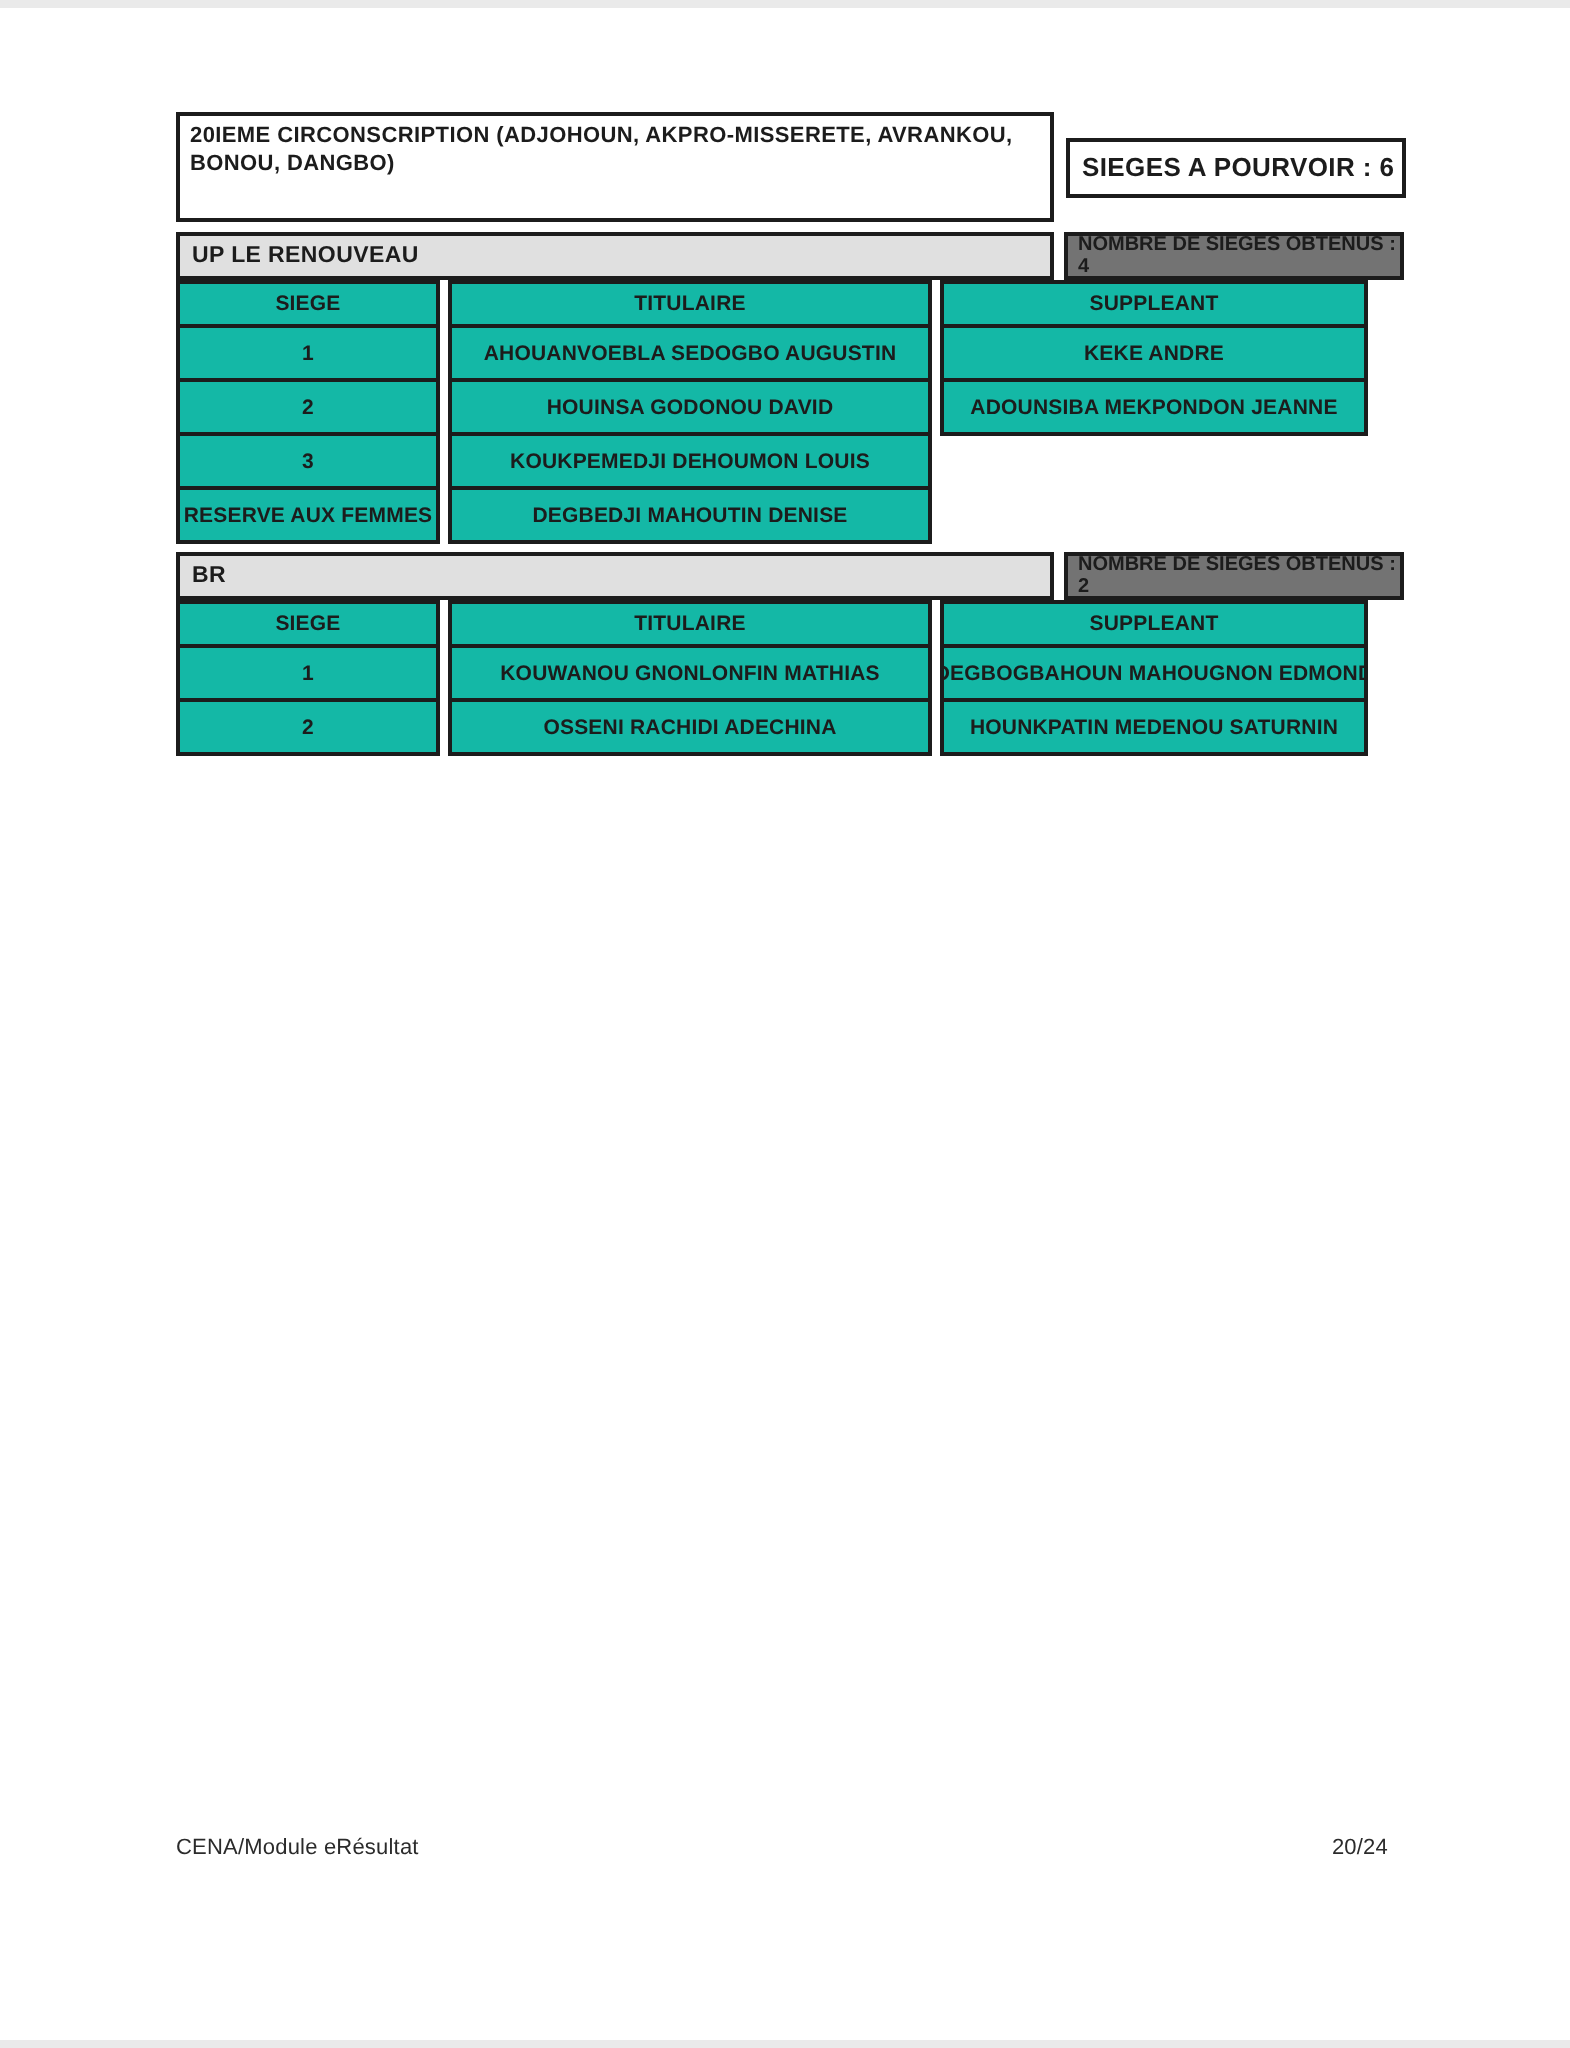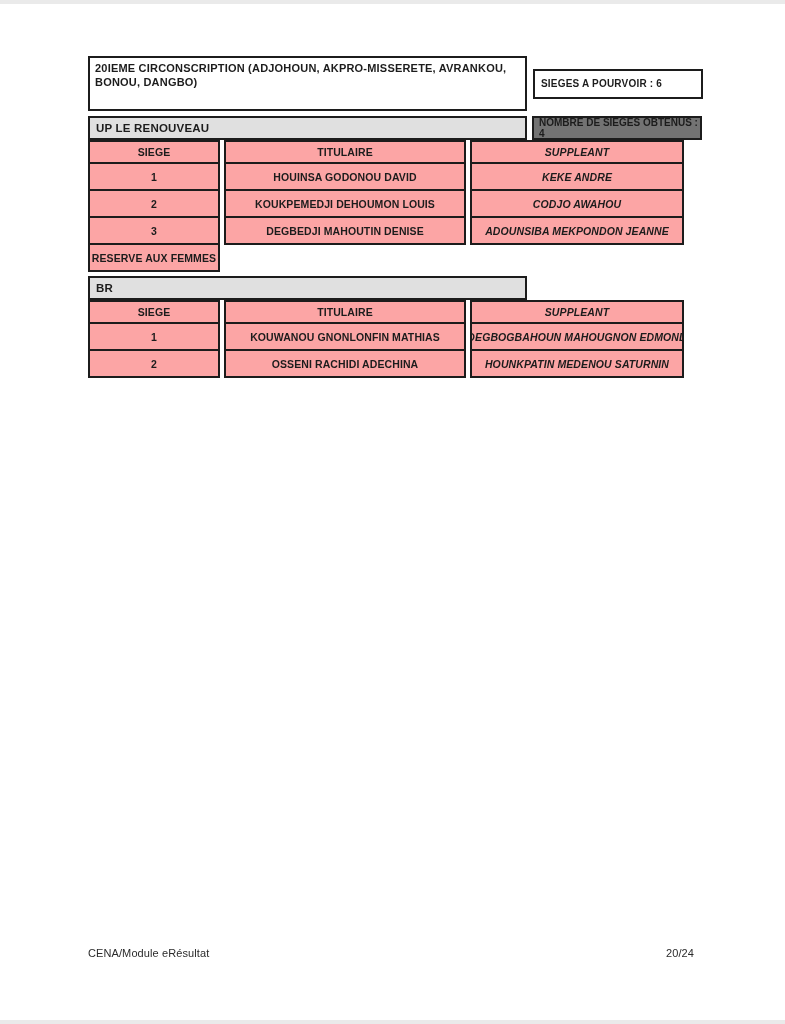--- a/index.html
+++ b/index.html
@@ -24,21 +24,21 @@
   .circ-box {
     width:439px; min-height:36px;
     border:2px solid #1c1c1c;
     font-weight:bold; font-size:11px; line-height:14px;
     padding:3px 4px 20px 5px;
     letter-spacing:0.2px;
   }
   .pourvoir-box {
     width:170px; height:30px;
     border:2px solid #1c1c1c;
-    font-weight:bold; font-size:10px;
+    font-weight:bold; font-size:13px;
     display:flex; align-items:center;
     padding-left:6px;
     letter-spacing:0.2px;
   }
   
   .party-section { margin-top:0; }
   .party-section + .party-section { margin-top:4px; }
   .bar-row { display:flex; gap:5px; }
   .party-bar {
     width:439px; height:24px;
@@ -54,37 +54,37 @@
     border:2px solid #1c1c1c;
     background:#737373;
     font-weight:bold; font-size:10px;
     display:flex; align-items:center;
     padding-left:5px;
   }
   .cols { display:flex; gap:4px; }
   .col { display:flex; flex-direction:column; }
   .col0 { width:132px; }
   .col1 { width:242px; }
-  .col2 { width:214px;font-style:italic; }
+  .col2 { width:214px; }
   .cell {
     border:2px solid #1c1c1c;
     height:29px;
-    background:#fca5a5;
+    background:#14b8a6;
     display:flex; align-items:center; justify-content:center;
     font-weight:bold; font-size:10.5px;
     text-align:center;
     letter-spacing:0.1px;
     white-space:nowrap;
     overflow:hidden;
   }
   .cell + .cell { margin-top:-2px; }
   .cell.head { height:24px; }
   
   .footer {
-    position:absolute; left:88px; top:943px;
+    position:absolute; left:88px; top:914px;
     width:606px;
     display:flex; justify-content:space-between;
     font-size:11px; font-weight:normal; color:#2b2b2b;
     letter-spacing:0.1px;
   }
 </style>
 </head>
 <body>
 
 <div class="page">
@@ -104,35 +104,36 @@
           <div class="cols">
             <div class="col col0">
               <div class="cell head">SIEGE</div>
               <div class="cell">1</div>
               <div class="cell">2</div>
               <div class="cell">3</div>
               <div class="cell">RESERVE AUX FEMMES</div>
             </div>
             <div class="col col1">
               <div class="cell head">TITULAIRE</div>
+              <div class="cell">AHOUANVOEBLA SEDOGBO AUGUSTIN</div>
               <div class="cell">HOUINSA GODONOU DAVID</div>
               <div class="cell">KOUKPEMEDJI DEHOUMON LOUIS</div>
               <div class="cell">DEGBEDJI MAHOUTIN DENISE</div>
             </div>
             <div class="col col2">
               <div class="cell head">SUPPLEANT</div>
               <div class="cell">KEKE ANDRE</div>
-              <div class="cell">CODJO AWAHOU</div>
               <div class="cell">ADOUNSIBA MEKPONDON JEANNE</div>
             </div>
           </div>
         </section>
         <section class="party-section">
           <div class="bar-row">
             <div class="party-bar">BR</div>
+            <div class="seats-box">NOMBRE DE SIEGES OBTENUS : 2</div>
           </div>
           <div class="cols">
             <div class="col col0">
               <div class="cell head">SIEGE</div>
               <div class="cell">1</div>
               <div class="cell">2</div>
             </div>
             <div class="col col1">
               <div class="cell head">TITULAIRE</div>
               <div class="cell">KOUWANOU GNONLONFIN MATHIAS</div>

